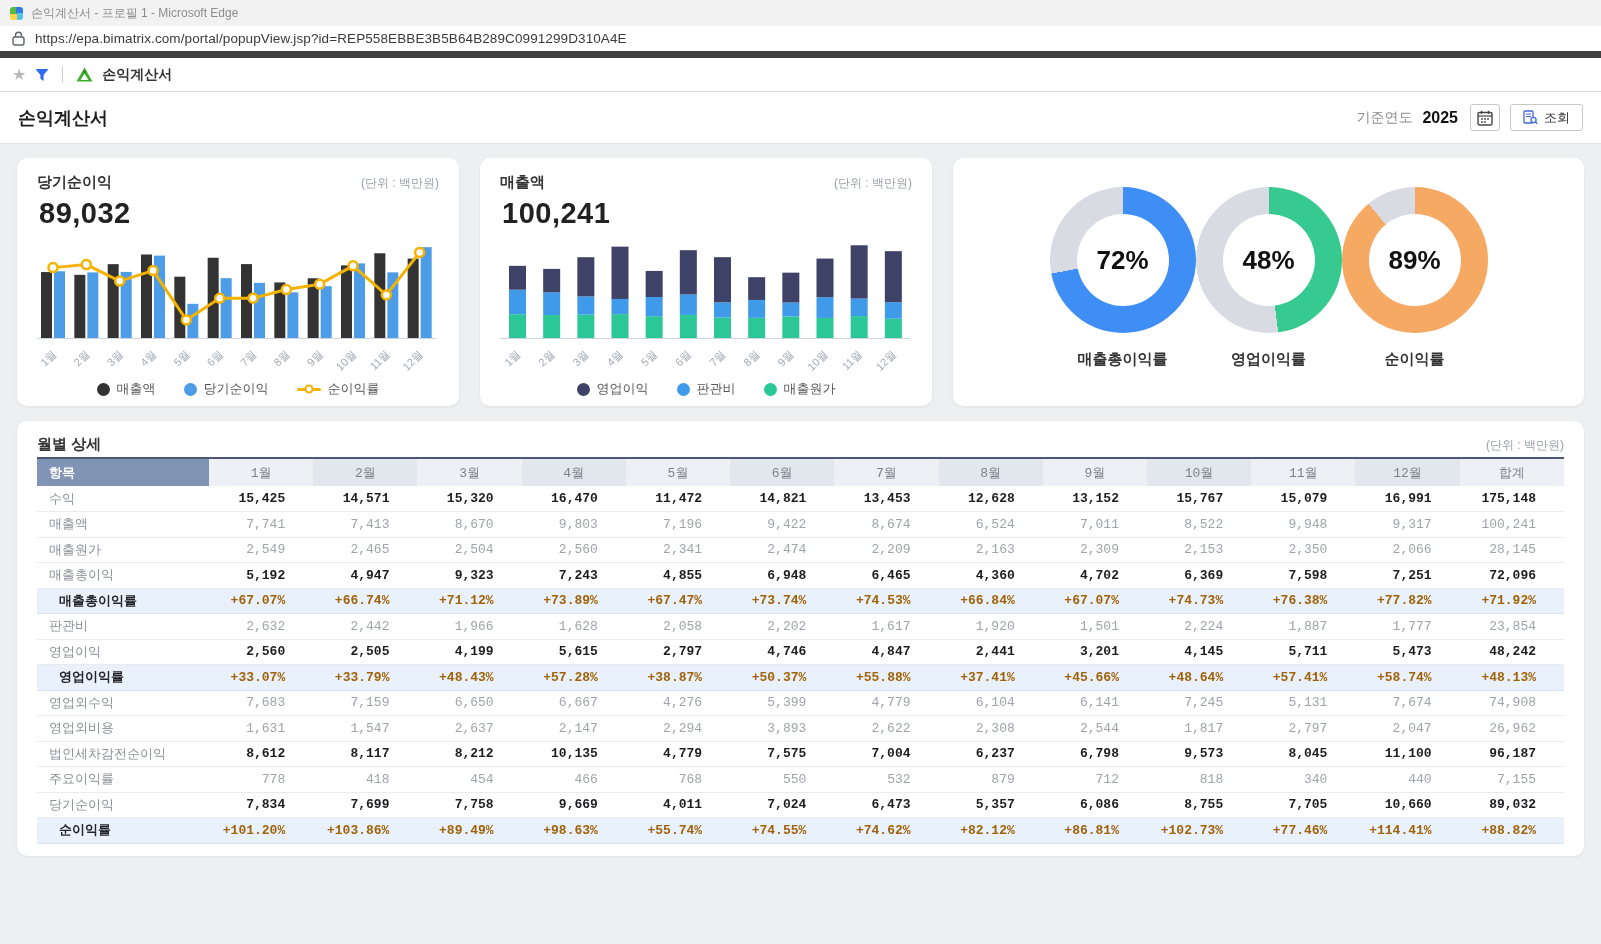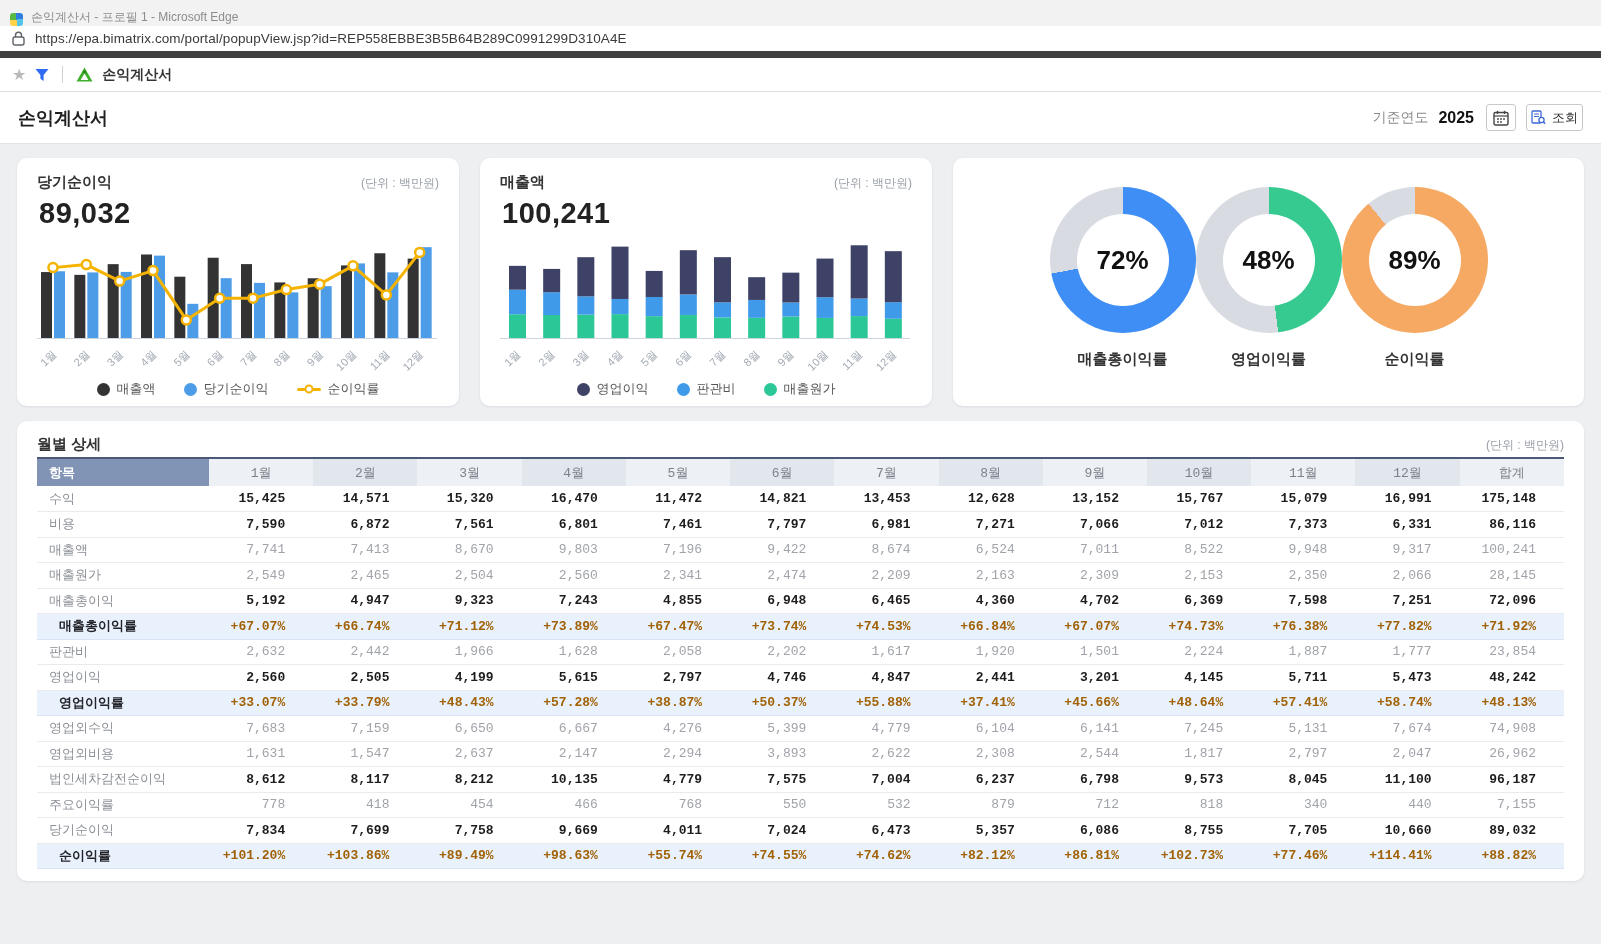--- a/index.html
+++ b/index.html
@@ -1,20 +1,20 @@
 <!DOCTYPE html>
 <html><head>
 <meta charset="utf-8">
 <style>
   * { margin:0; padding:0; box-sizing:border-box; }
   html,body { width:1601px; height:944px; overflow:hidden;
     font-family:"Liberation Sans", sans-serif; background:#edeff1; }
 
   
-  .titlebar { height:26px; background:#f2f2f2; display:flex; align-items:flex-end;
+  .titlebar { height:26px; background:#f2f2f2; display:flex; align-items:center;
     padding-left:10px; gap:8px; }
   .titlebar .fav { width:13px; height:13px; border-radius:3px;
     background:conic-gradient(#2f7de1 0 25%, #54c3e8 0 50%, #ffd24a 0 75%, #58b946 0 100%); }
   .titlebar .wt { font-size:12px; color:#8c8c8c; }
   .urlbar { height:32px; background:#ffffff; display:flex; align-items:center;
     padding-left:12px; gap:10px; border-bottom:7px solid #404040; }
   .url-text { font-size:13.5px; color:#3a3a3a; letter-spacing:.1px; }
   .toolbar { height:34px; background:#fff; display:flex; align-items:center;
     padding-left:12px; gap:9px; border-bottom:1px solid #dddddd; }
   .star { color:#b9b9b9; font-size:16px; line-height:1; cursor:pointer; }
@@ -24,21 +24,21 @@
   
   .page-header { height:52px; background:#fff; display:flex; align-items:center;
     justify-content:space-between; padding:0 18px 0 18px; border-bottom:1px solid #e4e4e4; }
   .page-title { font-size:18px; font-weight:bold; color:#1f1f1f; }
   .hdr-right { display:flex; align-items:center; gap:10px; }
   .base-year-label { font-size:14px; color:#8b8b8b; }
   .base-year-value { font-size:16px; font-weight:bold; color:#111; margin-right:2px; }
   .icon-btn { width:30px; height:27px; background:#fff; border:1px solid #c9c9c9;
     border-radius:3px; display:flex; align-items:center; justify-content:center; cursor:pointer; }
   .search-btn { height:27px; background:#fff; border:1px solid #c9c9c9; border-radius:3px;
-    display:flex; align-items:center; gap:6px; padding:0 4px; font-size:13px; color:#333; cursor:pointer; }
+    display:flex; align-items:center; gap:6px; padding:0 12px; font-size:13px; color:#333; cursor:pointer; }
 
   
   .content { padding:14px 17px; }
   .cards { display:flex; gap:21px; }
   .card { background:#fff; border-radius:10px; box-shadow:0 1px 3px rgba(30,40,60,.08);
     padding:15px 20px 8px 20px; }
   .card-head { display:flex; justify-content:space-between; align-items:baseline; }
   .card-title { font-size:15px; font-weight:bold; color:#333; }
   .card-unit { font-size:12px; color:#9aa0a8; }
   .big-num { font-size:29px; font-weight:bold; color:#222; margin:5px 0 0 2px; letter-spacing:.5px; }
@@ -369,36 +369,20 @@
             <td class="val">11,472</td>
             <td class="val">14,821</td>
             <td class="val">13,453</td>
             <td class="val">12,628</td>
             <td class="val">13,152</td>
             <td class="val">15,767</td>
             <td class="val">15,079</td>
             <td class="val">16,991</td>
             <td class="val">175,148</td>
           </tr>
-          <tr class="bold">
-            <td class="lbl">비용</td>
-            <td class="val">7,590</td>
-            <td class="val">6,872</td>
-            <td class="val">7,561</td>
-            <td class="val">6,801</td>
-            <td class="val">7,461</td>
-            <td class="val">7,797</td>
-            <td class="val">6,981</td>
-            <td class="val">7,271</td>
-            <td class="val">7,066</td>
-            <td class="val">7,012</td>
-            <td class="val">7,373</td>
-            <td class="val">6,331</td>
-            <td class="val">86,116</td>
-          </tr>
           <tr class="plain">
             <td class="lbl">매출액</td>
             <td class="val">7,741</td>
             <td class="val">7,413</td>
             <td class="val">8,670</td>
             <td class="val">9,803</td>
             <td class="val">7,196</td>
             <td class="val">9,422</td>
             <td class="val">8,674</td>
             <td class="val">6,524</td>

